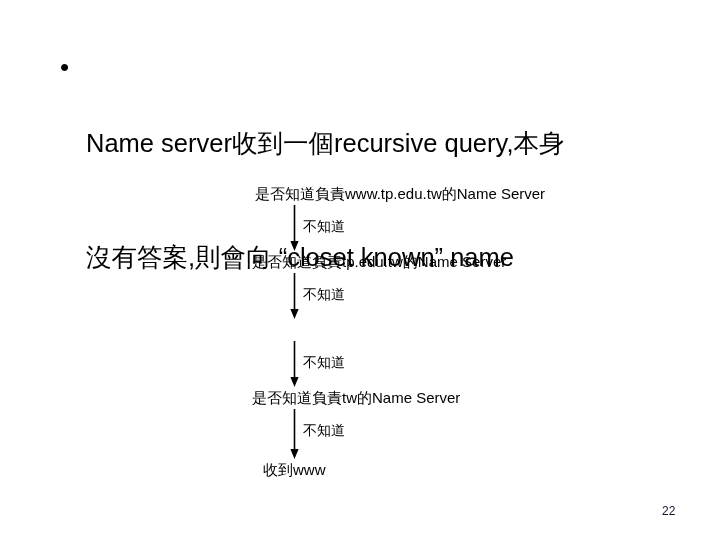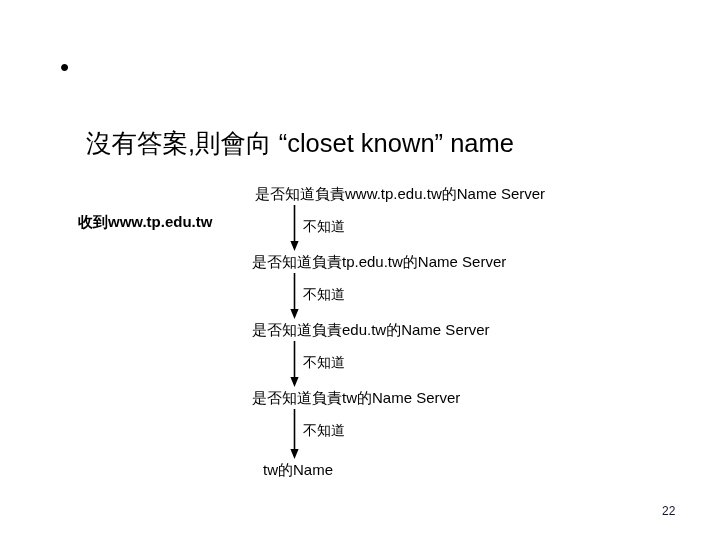--- a/index.html
+++ b/index.html
@@ -116,26 +116,26 @@
 </style>
 </head>
 <body>
 
 <div id="slide">
 
   <div class="bullet-block">
     <div class="bullet-row">
       <div class="bullet-marker">•</div>
       <div class="bullet-text">
+        <span class="bullet-line">Name server收到一個recursive query,本身</span>
         <span class="bullet-line">沒有答案,則會向 “closet known” name</span>
       </div>
     </div>
   </div>
 
-  <div class="left-label">收到www.tp.edu.tw</div>
 
   <div class="flow">
 
     <svg class="arrow-svg" viewBox="0 0 720 540">
       <defs>
         <marker id="ah" markerWidth="7" markerHeight="7" refX="3.2" refY="3" orient="auto" markerUnits="strokeWidth">
           <path d="M0,0.4 L6.4,3 L0,5.6 z" fill="#000000"></path>
         </marker>
       </defs>
       <line x1="294.5" y1="205" x2="294.5" y2="246" stroke="#000000" stroke-width="1.6" marker-end="url(#ah)"></line>
@@ -143,24 +143,23 @@
       <line x1="294.5" y1="341" x2="294.5" y2="382" stroke="#000000" stroke-width="1.6" marker-end="url(#ah)"></line>
       <line x1="294.5" y1="409" x2="294.5" y2="454" stroke="#000000" stroke-width="1.6" marker-end="url(#ah)"></line>
     </svg>
 
     <div class="flow-node" style="left:255px; top:184px;">是否知道負責www.tp.edu.tw的Name Server</div>
     <div class="flow-edge-label" style="left:303px; top:217px;">不知道</div>
 
     <div class="flow-node" style="left:252px; top:252px;">是否知道負責tp.edu.tw的Name Server</div>
     <div class="flow-edge-label" style="left:303px; top:285px;">不知道</div>
 
-    <div class="flow-node" style="left:252px; top:320px;">是否知道負責edu.tw的Name Server</div>
     <div class="flow-edge-label" style="left:303px; top:353px;">不知道</div>
 
     <div class="flow-node" style="left:252px; top:388px;">是否知道負責tw的Name Server</div>
     <div class="flow-edge-label" style="left:303px; top:421px;">不知道</div>
 
-    <div class="flow-node" style="left:263px; top:460px;">tw的Name</div>
+    <div class="flow-node" style="left:263px; top:460px;">收到www</div>
   </div>
 
   <div class="page-number">22</div>
 
 </div>
 
 </body></html>

